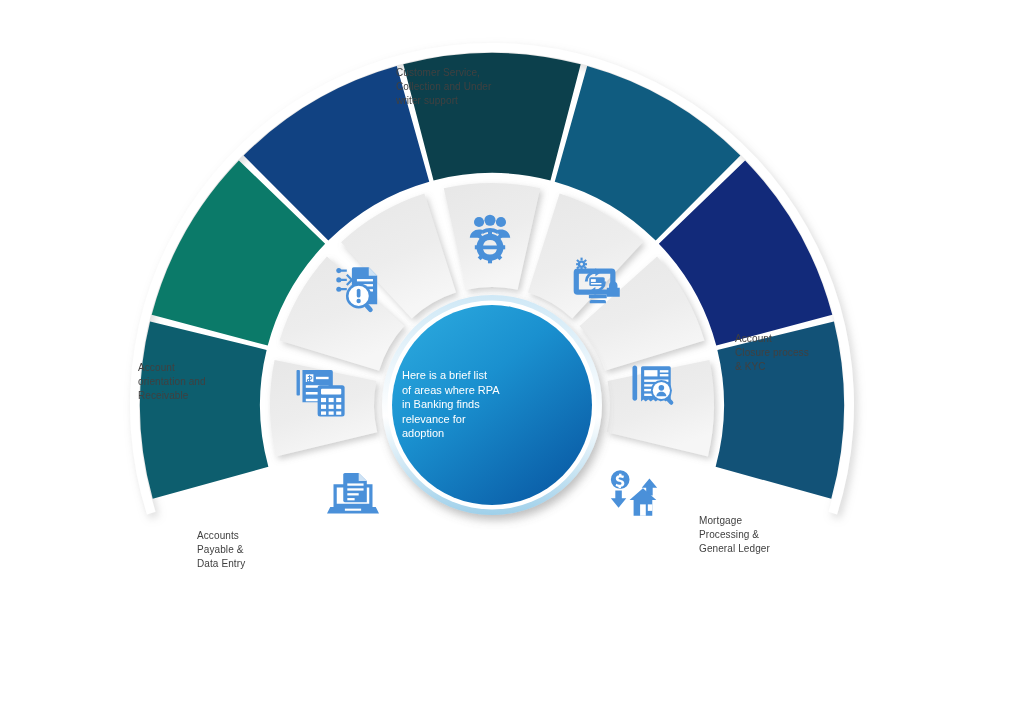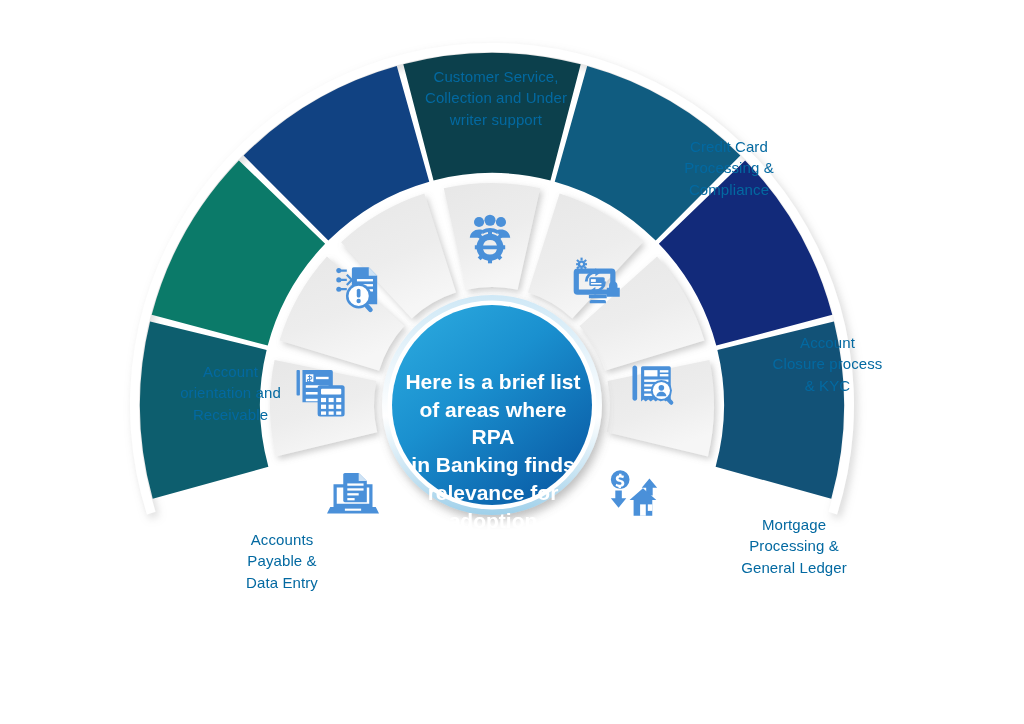--- a/index.html
+++ b/index.html
@@ -22,38 +22,37 @@
   }
   #wheel {
     position: absolute;
     left: 0;
     top: 0;
     width: 1024px;
     height: 724px;
   }
   .outer-label {
     position: absolute;
-    color: #0369a1;
-    font-size: 15px;
+    color: #404040;
+    font-size: 10px;
     line-height: 1.42;
     font-family: "Liberation Sans", sans-serif;
     white-space: pre-line;
     pointer-events: none;
     letter-spacing: 0.1px;
-    text-align: center;
   }
   .center-text {
     position: absolute;
     left: 402px;
     top: 368px;
     width: 182px;
-    text-align: center;
+    text-align: left;
     color: #ffffff;
-    font-size: 21px;
-    font-weight: bold;
+    font-size: 11px;
+    font-weight: normal;
     line-height: 1.32;
     white-space: pre-line;
     font-family: "Liberation Sans", sans-serif;
     pointer-events: none;
   }
   .icon-holder {
     position: absolute;
     width: 60px;
     height: 60px;
     display: flex;
@@ -147,23 +146,20 @@
     <g id="hub-group">
         <circle cx="492" cy="405" r="110" fill="url(#hubRing)" filter="url(#hubShadow)"></circle>
         <circle cx="492" cy="405" r="104.5" fill="#ffffff"></circle>
         <circle cx="492" cy="405" r="100" fill="url(#hubGrad)"></circle>
       </g>
   </svg>
 
   <div class="outer-label" style="left:396px; top:66px; width:200px;">Customer Service,
 Collection and Under
 writer support</div>
-  <div class="outer-label" style="left:639px; top:136px; width:180px;">Credit Card
-Processing &amp;
-Compliance</div>
   <div class="outer-label" style="left:735px; top:332px; width:185px;">Account
 Closure process
 &amp; KYC</div>
   <div class="outer-label" style="left:699px; top:514px; width:190px;">Mortgage
 Processing &amp;
 General Ledger</div>
   <div class="outer-label" style="left:197px; top:529px; width:170px;">Accounts
 Payable &amp;
 Data Entry</div>
   <div class="outer-label" style="left:138px; top:361px; width:185px;">Account

